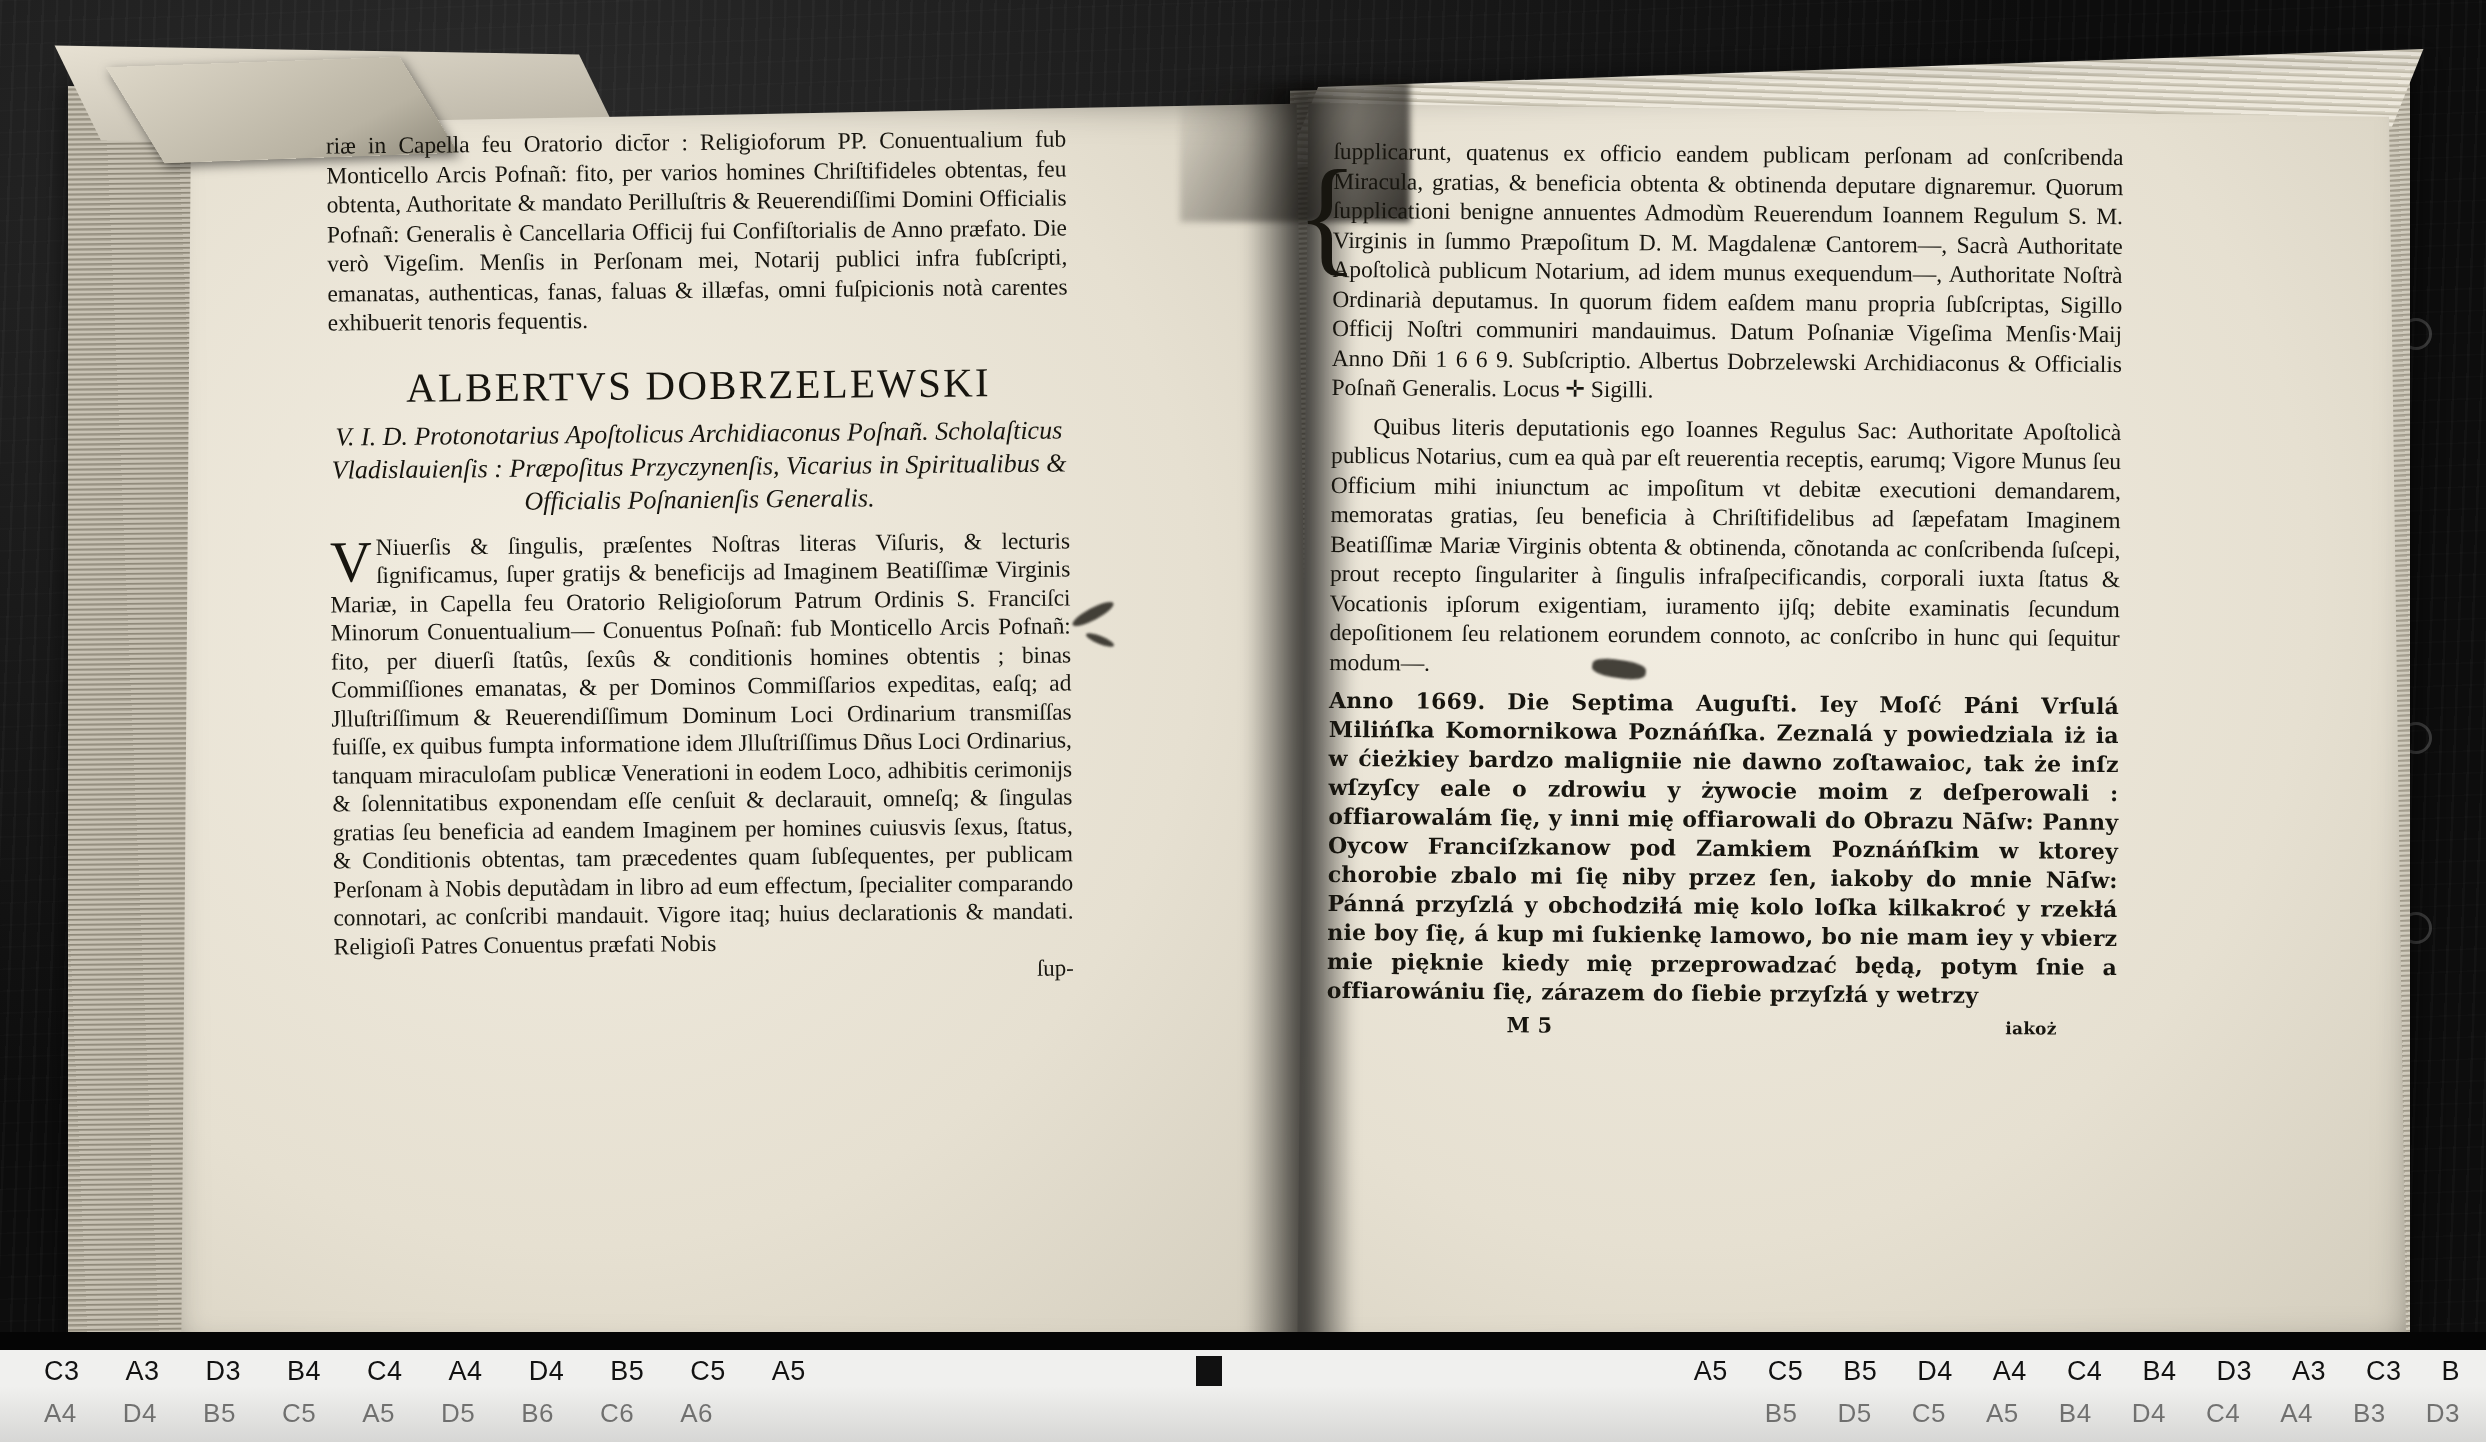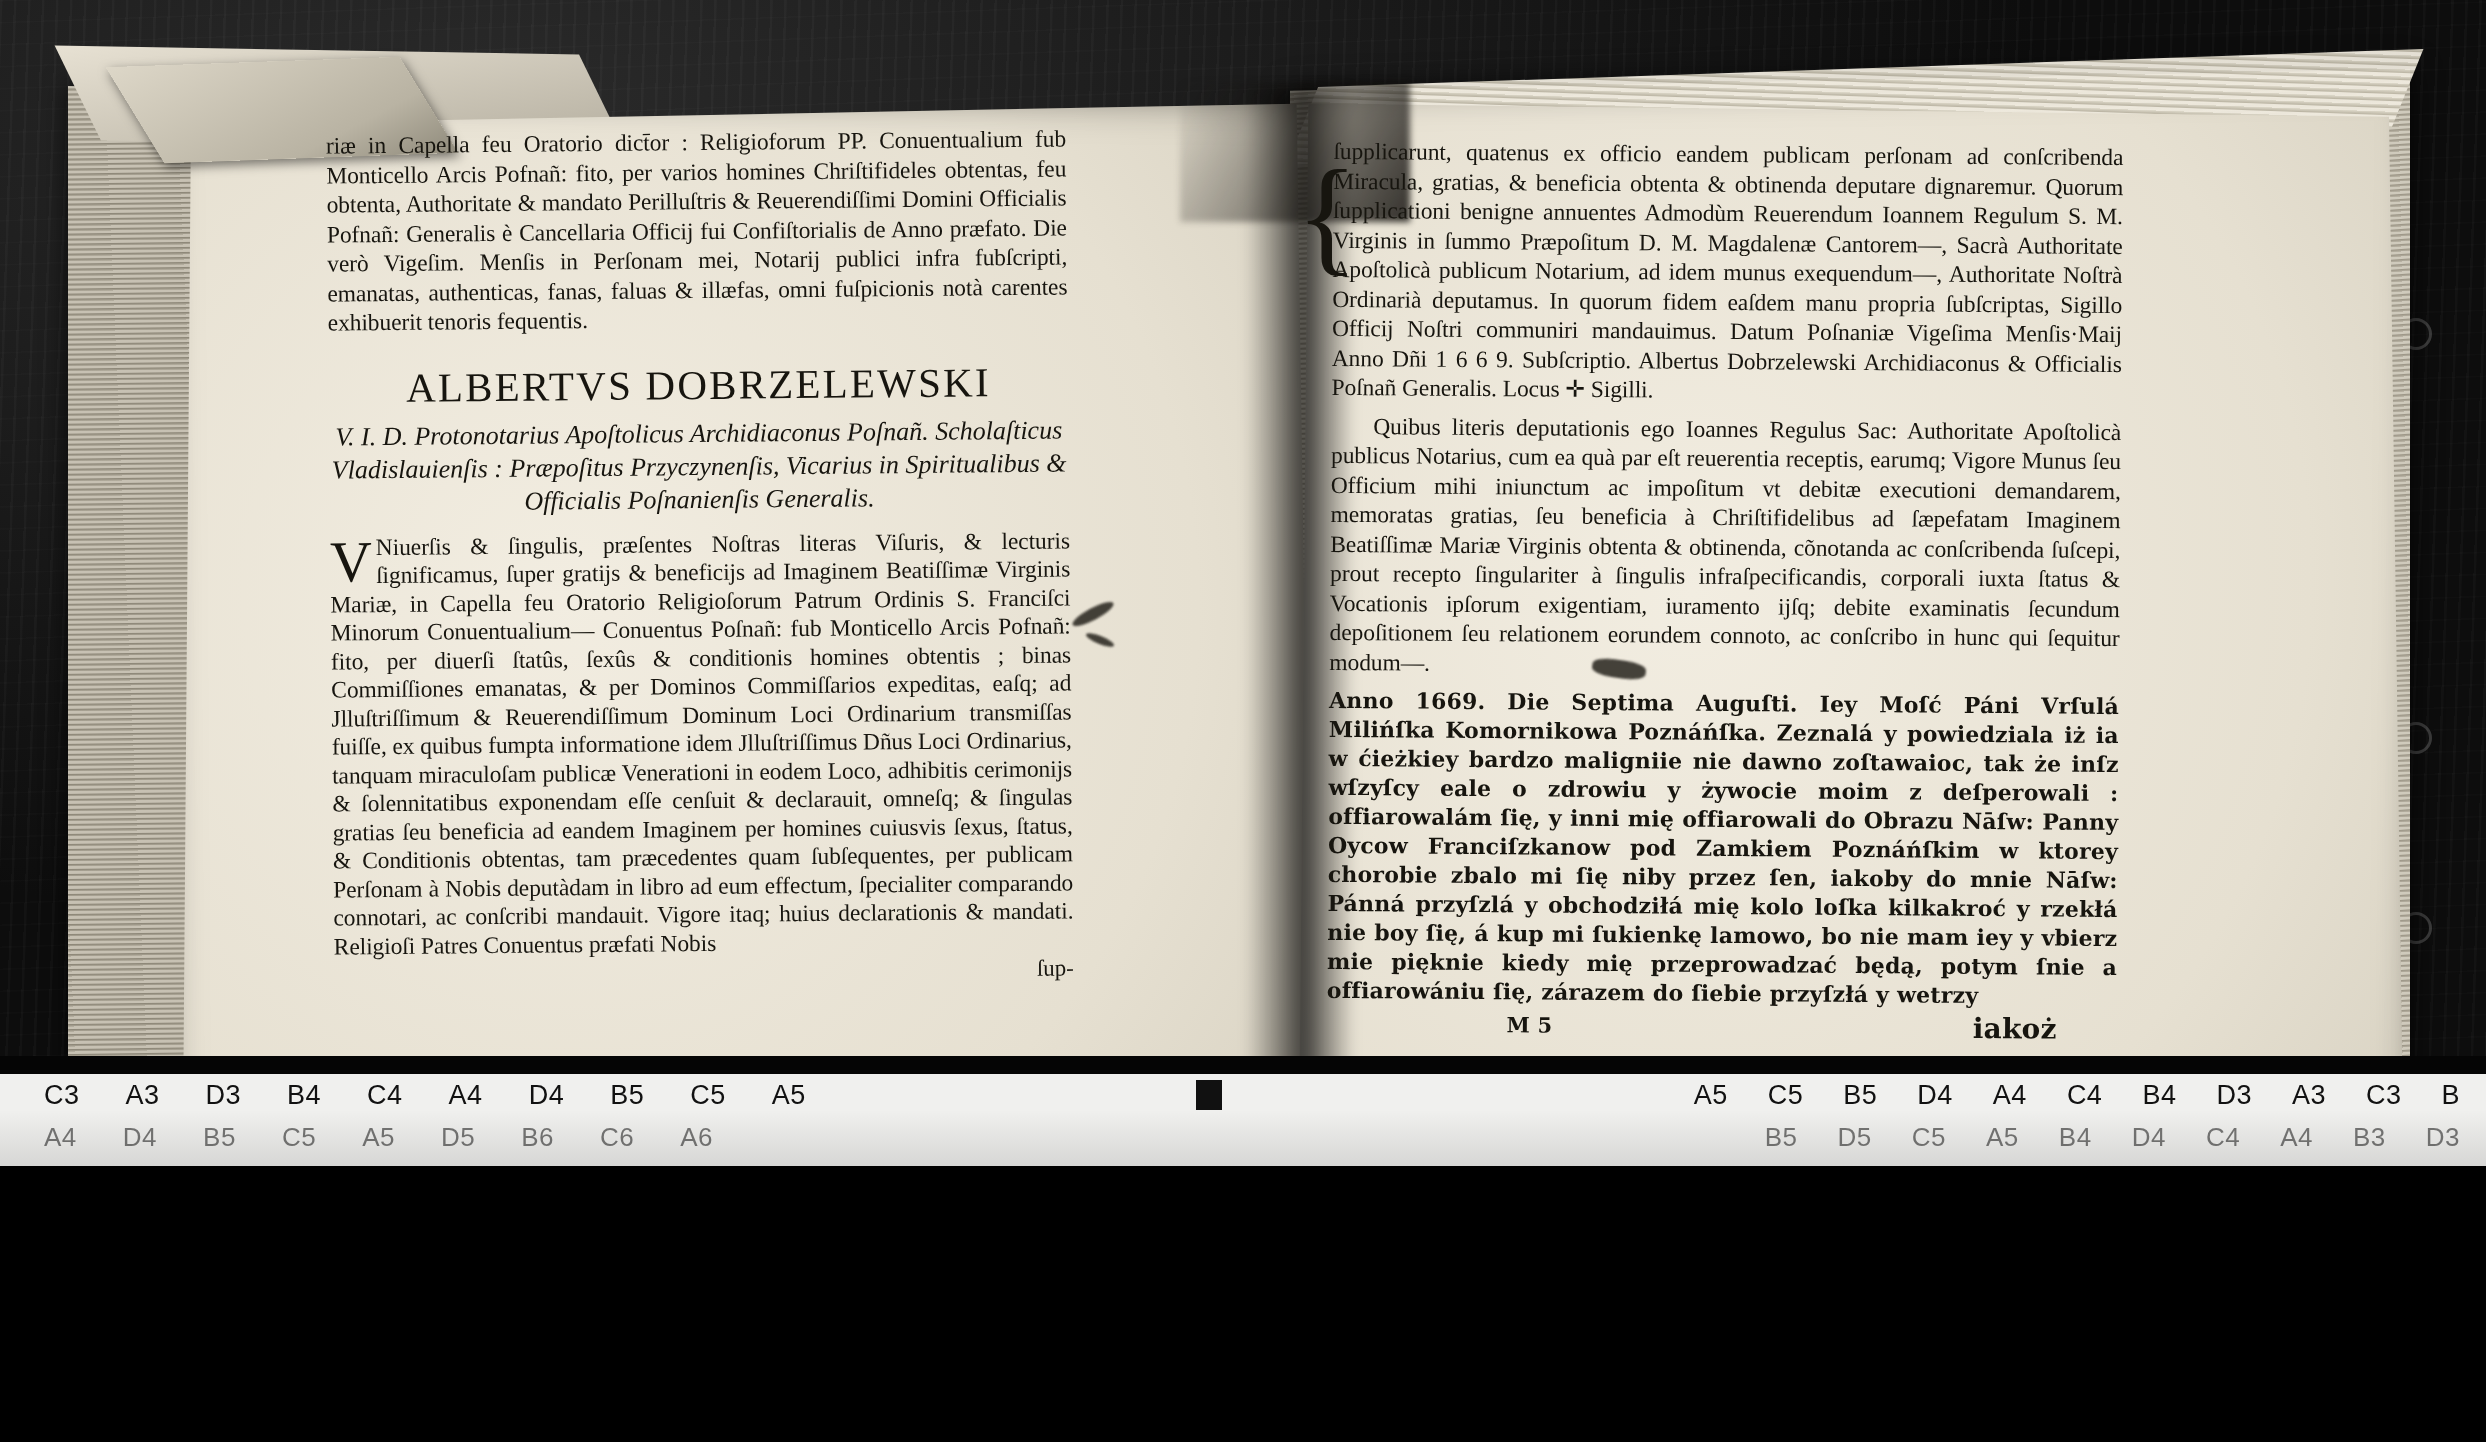--- a/index.html
+++ b/index.html
@@ -11,21 +11,21 @@
     width: 2486px;
     height: 1442px;
     overflow: hidden;
     font-family: "Liberation Serif", serif;
   }
 
   
   .scene {
     position: relative;
     width: 2486px;
-    height: 1166px;
+    height: 1442px;
     background: #0b0b0b;
     overflow: hidden;
   }
 
   
   .backdrop {
     position: absolute;
     inset: 0;
     background:
       radial-gradient(ellipse at 20% 10%, #2a2a2a 0%, #0d0d0d 55%),
@@ -354,21 +354,21 @@
 
   <div class="col col-right">
     <div class="body-text para">ſupplicarunt, quatenus ex officio eandem publicam perſonam ad conſcribenda Miracula, gratias, &amp; beneficia obtenta &amp; obtinenda deputare dignaremur.  Quorum ſupplicationi benigne annuentes Admodùm Reuerendum Ioannem Regulum S. M. Virginis in ſummo Præpoſitum D. M. Magdalenæ Cantorem—, Sacrà Authoritate Apoſtolicà publicum Notarium, ad idem munus exequendum—, Authoritate Noſtrà Ordinarià deputamus.   In quorum fidem eaſdem manu propria ſubſcriptas, Sigillo Officij Noſtri communiri mandauimus.  Datum Poſnaniæ Vigeſima Menſis·Maij  Anno Dñi 1 6 6 9.   Subſcriptio.  Albertus Dobrzelewski Archidiaconus &amp; Officialis Poſnañ Generalis.   Locus ✛ Sigilli.</div>
 
     <div class="body-text para indent">Quibus literis deputationis ego Ioannes Regulus Sac: Authoritate Apoſtolicà publicus Notarius, cum ea quà par eſt reuerentia receptis, earumq; Vigore Munus ſeu Officium mihi iniunctum ac impoſitum vt debitæ executioni demandarem, memoratas gratias, ſeu beneficia à Chriſtifidelibus ad ſæpefatam Imaginem Beatiſſimæ Mariæ Virginis obtenta &amp; obtinenda, cõnotanda ac conſcribenda ſuſcepi, prout recepto ſingulariter à ſingulis infraſpecificandis, corporali iuxta ſtatus &amp; Vocationis ipſorum exigentiam, iuramento ijſq; debite examinatis ſecundum depoſitionem ſeu relationem eorundem connoto, ac conſcribo in hunc qui ſequitur modum—.</div>
 
     <div class="gothic para first">Anno 1669. Die Septima Auguſti.  Iey Moſć Páni Vrſulá Milińſka Komornikowa Poznáńſka.  Zeznalá y powiedziala iż ia w ćieżkiey bardzo maligniie nie dawno zoſtawaioc, tak że inſz wſzyſcy eale o zdrowiu y żywocie moim z deſperowali : offiarowalám ſię, y inni mię offiarowali do Obrazu Nāſw: Panny Oycow Franciſzkanow pod Zamkiem Poznáńſkim w ktorey chorobie zbalo mi ſię niby przez ſen, iakoby do mnie Nāſw: Pánná przyſzlá y obchodziłá mię kolo loſka kilkakroć y rzekłá nie boy ſię, á kup mi ſukienkę lamowo, bo nie mam iey y vbierz mie pięknie kiedy mię przeprowadzać będą, potym ſnie a offiarowániu ſię, zárazem do ſiebie przyſzłá y wetrzy</div>
 
     <div class="signature-row">
       <span class="gothic" style="font-size:21px;">M 5</span>
-      <span class="gothic" style="font-size:28px;margin-left:29px;">iakoż</span>
+      <span class="gothic" style="font-size:17px;margin-left:29px;">iakoż</span>
     </div>
   </div>
 
   <div class="smudge mark-1"></div>
   <div class="smudge mark-2"></div>
   <div class="smudge mark-3"></div>
 
   <div class="strip"></div>
 
   <div class="calib">

